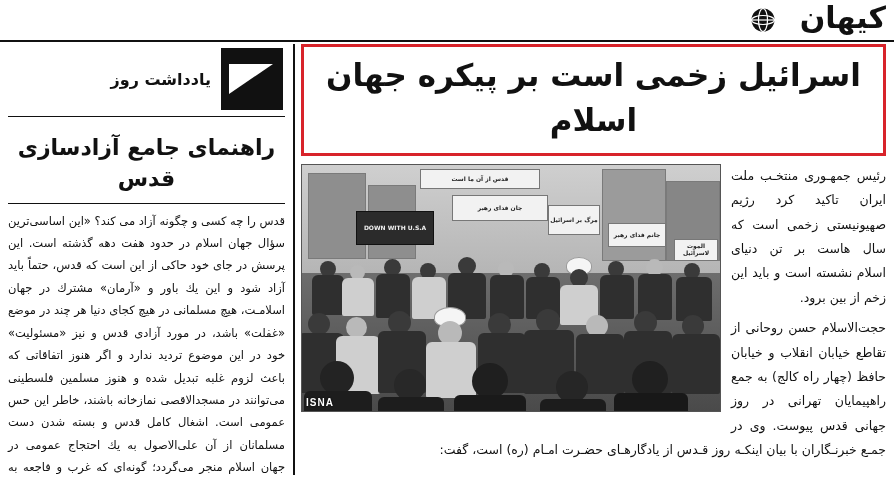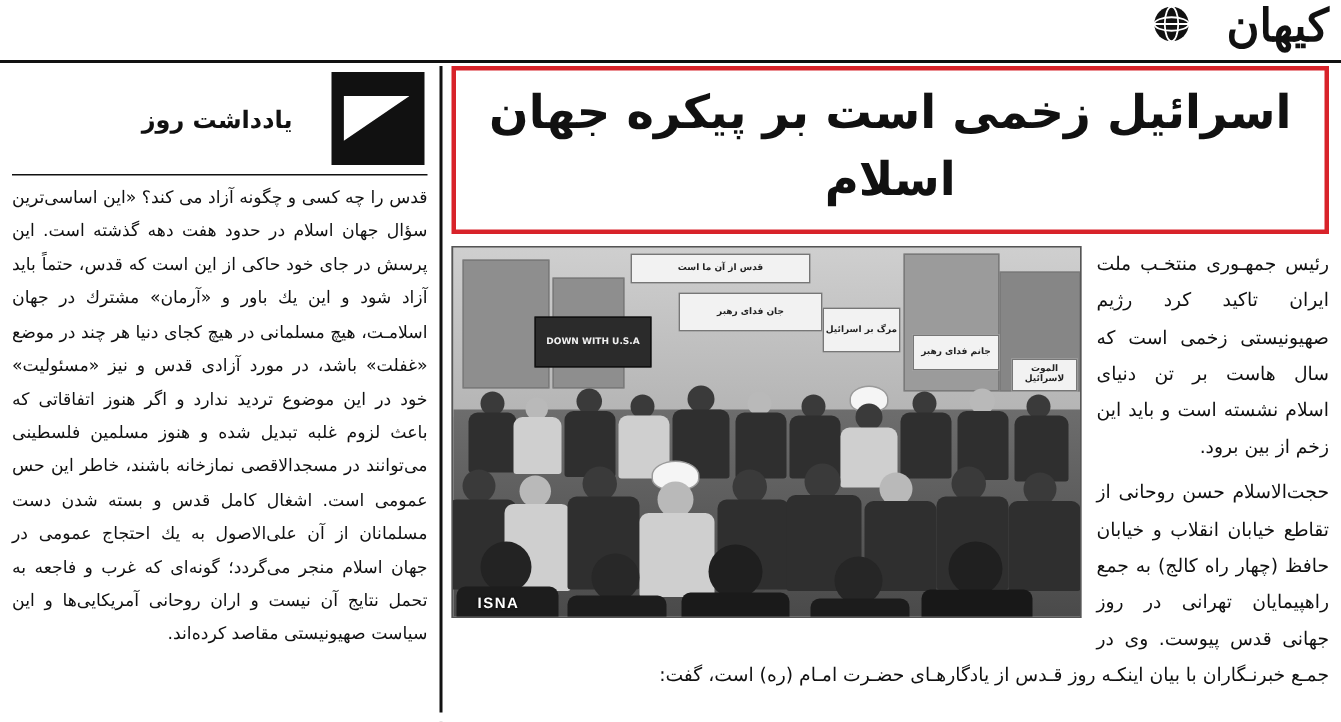--- a/index.html
+++ b/index.html
@@ -22,23 +22,22 @@
     top: 0; left: 0; right: 0;
     height: 42px;
     border-bottom: 2px solid #111;
     display: flex;
     align-items: center;
     justify-content: space-between;
     padding: 0 8px;
   }
   .brand-wrap {
     display: flex;
-    align-items: flex-start;
+    align-items: center;
     gap: 24px;
-    font-family: Liberation Serif, serif;
   }
   .brand-name {
     font-size: 30px;
     font-weight: bold;
     letter-spacing: 1px;
     color: #111;
     line-height: 1;
     padding-bottom: 4px;
   }
   .globe-icon {
@@ -110,45 +109,45 @@
     width: 420px;
     height: 248px;
     margin: 0 10px 4px 0;
     position: relative;
     overflow: hidden;
     background: #9a9a9a;
     border: 1px solid #555;
   }
   .photo-credit {
     position: absolute;
-    left: 16px; bottom: 3px;
+    left: 4px; bottom: 3px;
     font-size: 10px;
     font-weight: bold;
     color: #fff;
     letter-spacing: 1px;
     text-shadow: 0 0 2px #000;
     font-family: "Liberation Sans", sans-serif;
   }
   .lead-text {
     font-size: 12.5px;
     line-height: 1.95;
     text-align: justify;
     color: #111;
   }
   .lead-text p { margin: 0 0 6px 0; }
 
   
   .side-note {
     display: flex;
     align-items: center;
     justify-content: flex-start;
-    gap: 26px;
+    gap: 10px;
     padding: 4px 2px 6px 2px;
     border-bottom: 1px solid #111;
-    margin-bottom: 3px;
+    margin-bottom: 14px;
   }
   .side-note-label {
     font-size: 16px;
     font-weight: bold;
     color: #111;
   }
   .logo-block {
     width: 62px; height: 62px;
     background: #111;
     position: relative;
@@ -354,20 +353,21 @@
     <div class="col-divider"></div>
 
     <div class="col-side">
       <div class="side-note">
         <div class="logo-block">
           <div class="cut"></div>
         </div>
         <div class="side-note-label">يادداشت روز</div>
       </div>
 
+      <div class="side-title">راهنماى جامع آزادسازى قدس</div>
 
       <div class="side-body">
         <p>قدس را چه كسى و چگونه آزاد مى كند؟ «اين اساسى‌ترين سؤال جهان اسلام در حدود هفت دهه گذشته است. اين پرسش در جاى خود حاكى از اين است كه قدس، حتماً بايد آزاد شود و اين يك باور و «آرمان» مشترك در جهان اسلامـت، هيچ مسلمانى در هيچ كجاى دنيا هر چند در موضع «غفلت» باشد، در مورد آزادى قدس و نيز «مسئوليت» خود در اين موضوع ترديد ندارد و اگر هنوز اتفاقاتى كه باعث لزوم غلبه تبديل شده و هنوز مسلمين فلسطينى مى‌توانند در مسجدالاقصى نمازخانه باشند، خاطر اين حس عمومى است. اشغال كامل قدس و بسته شدن دست مسلمانان از آن على‌الاصول به يك احتجاج عمومى در جهان اسلام منجر مى‌گردد؛ گونه‌اى كه غرب و فاجعه به تحمل نتايج آن نيست و اران روحانى آمريكايى‌ها و اين سياست صهيونيستى مقاصد كرده‌اند.</p>
 
       </div>
     </div>
   </div>
 
   <div class="bottom-fade"></div>
 </div>

